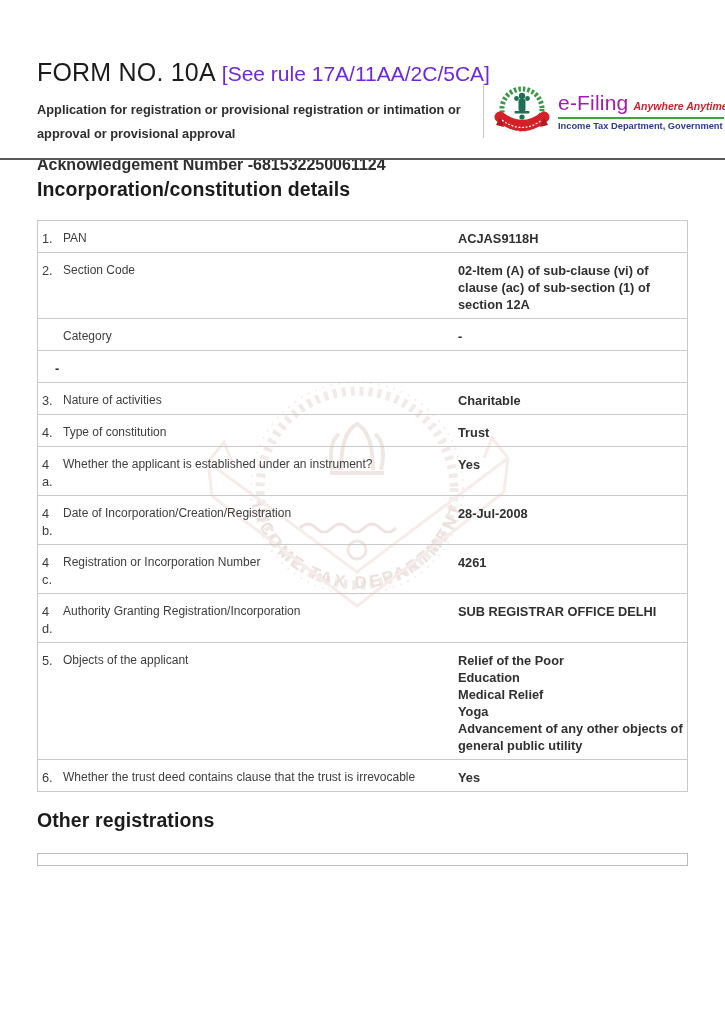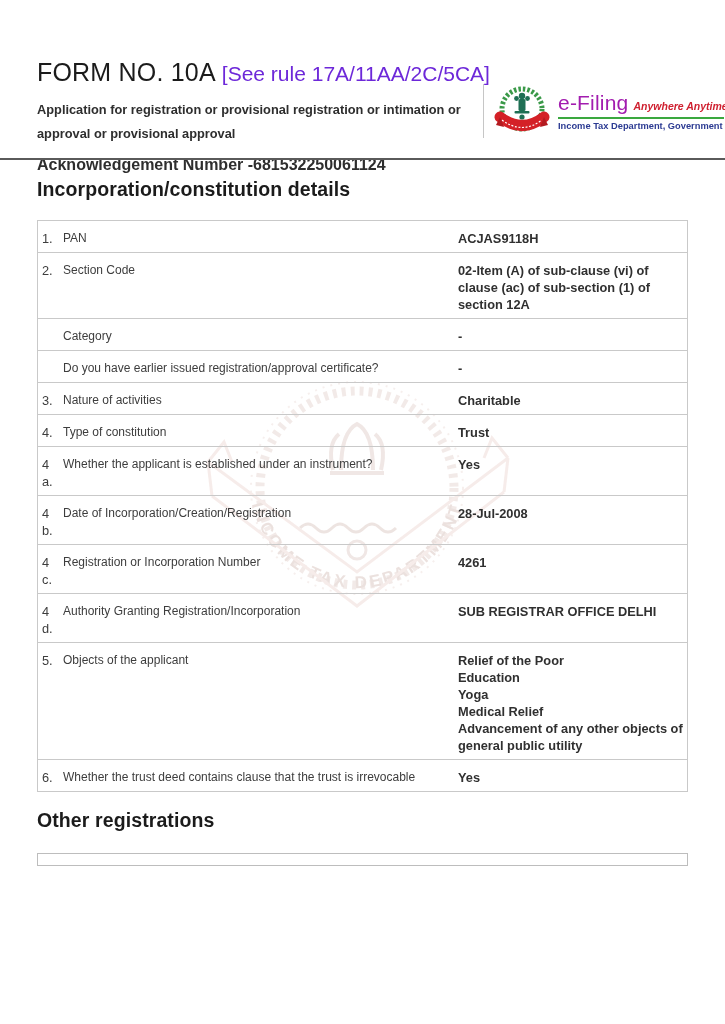--- a/index.html
+++ b/index.html
@@ -147,21 +147,20 @@
     <div class="row">
       <div class="cell-num"></div>
       <div class="cell-label">Category</div>
       <div class="cell-value">
           <div>-</div>
         </div>
     </div>
 
     <div class="row">
       <div class="cell-num"></div>
-      <div class="cell-label">Do you have earlier issued registration/approval certificate?</div>
       <div class="cell-value">
           <div>-</div>
         </div>
     </div>
 
     <div class="row">
       <div class="cell-num">3.</div>
       <div class="cell-label">Nature of activities</div>
       <div class="cell-value">
           <div>Charitable</div>
@@ -207,22 +206,22 @@
           <div>SUB REGISTRAR OFFICE DELHI</div>
         </div>
     </div>
 
     <div class="row">
       <div class="cell-num">5.</div>
       <div class="cell-label">Objects of the applicant</div>
       <div class="cell-value">
           <div>Relief of the Poor</div>
           <div>Education</div>
+          <div>Medical Relief</div>
           <div>Yoga</div>
-          <div>Medical Relief</div>
           <div>Advancement of any other objects of general public utility</div>
         </div>
     </div>
 
     <div class="row">
       <div class="cell-num">6.</div>
       <div class="cell-label">Whether the trust deed contains clause that the trust is irrevocable</div>
       <div class="cell-value">
           <div>Yes</div>
         </div>

